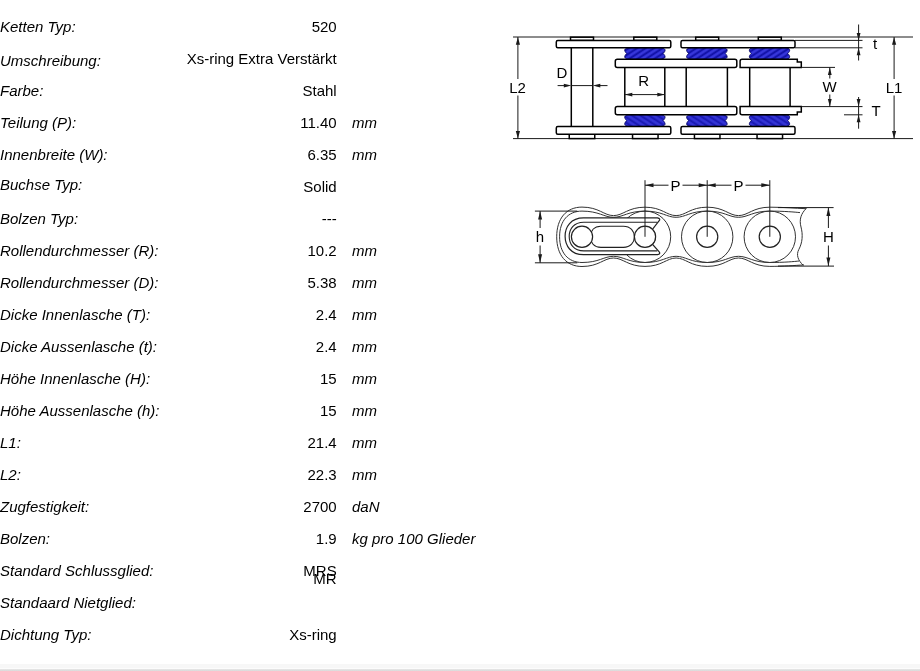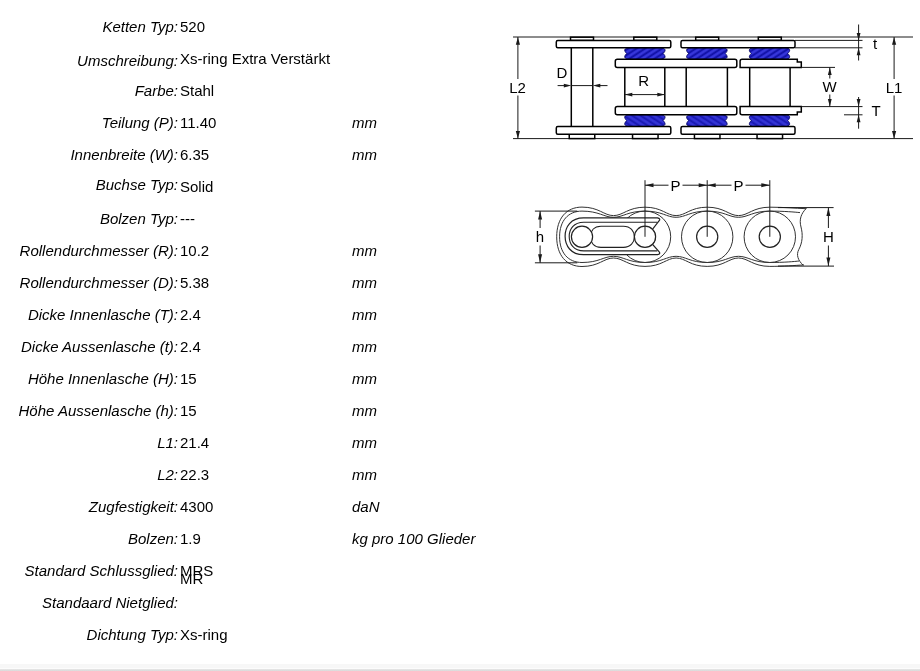--- a/index.html
+++ b/index.html
@@ -1,18 +1,18 @@
 <!DOCTYPE html>
 <html><head><meta charset="utf-8">
 <style>
 html,body{margin:0;padding:0;background:#fff;width:920px;height:671px;overflow:hidden}
 body{font-family:"Liberation Sans",sans-serif;font-size:15px;color:#000;position:relative}
 .l,.v,.u{position:absolute;height:32px;line-height:32px;white-space:nowrap}
-.l{left:0;width:178px;text-align:right;font-style:italic}
-.v{left:180px;width:156.7px;}
+.l{left:0;width:178px;text-align:left;font-style:italic}
+.v{left:180px;width:156.7px;text-align:right}
 .u{left:352px;font-style:italic}
 svg{position:absolute;left:0;top:0}
 </style></head>
 <body>
 
 <div class="l" style="top:10.6px">Ketten Typ:</div>
 <div class="v" style="top:10.6px">520</div>
 
 <div class="l" style="top:45px">Umschreibung:</div>
 <div class="v" style="top:42.6px">Xs-ring Extra Verstärkt</div>
@@ -60,21 +60,21 @@
 
 <div class="l" style="top:426.6px">L1:</div>
 <div class="v" style="top:426.6px">21.4</div>
 <div class="u" style="top:426.6px">mm</div>
 
 <div class="l" style="top:458.6px">L2:</div>
 <div class="v" style="top:458.6px">22.3</div>
 <div class="u" style="top:458.6px">mm</div>
 
 <div class="l" style="top:490.6px">Zugfestigkeit:</div>
-<div class="v" style="top:490.6px">4300</div>
+<div class="v" style="top:490.6px">2700</div>
 <div class="u" style="top:490.6px">daN</div>
 
 <div class="l" style="top:522.6px">Bolzen:</div>
 <div class="v" style="top:522.6px">1.9</div>
 <div class="u" style="top:522.6px">kg pro 100 Glieder</div>
 
 <div class="l" style="top:554.6px">Standard Schlussglied:</div>
 <div class="v" style="top:554.6px">MRS</div>
 
 <div class="l" style="top:586.6px">Standaard Nietglied:</div>

